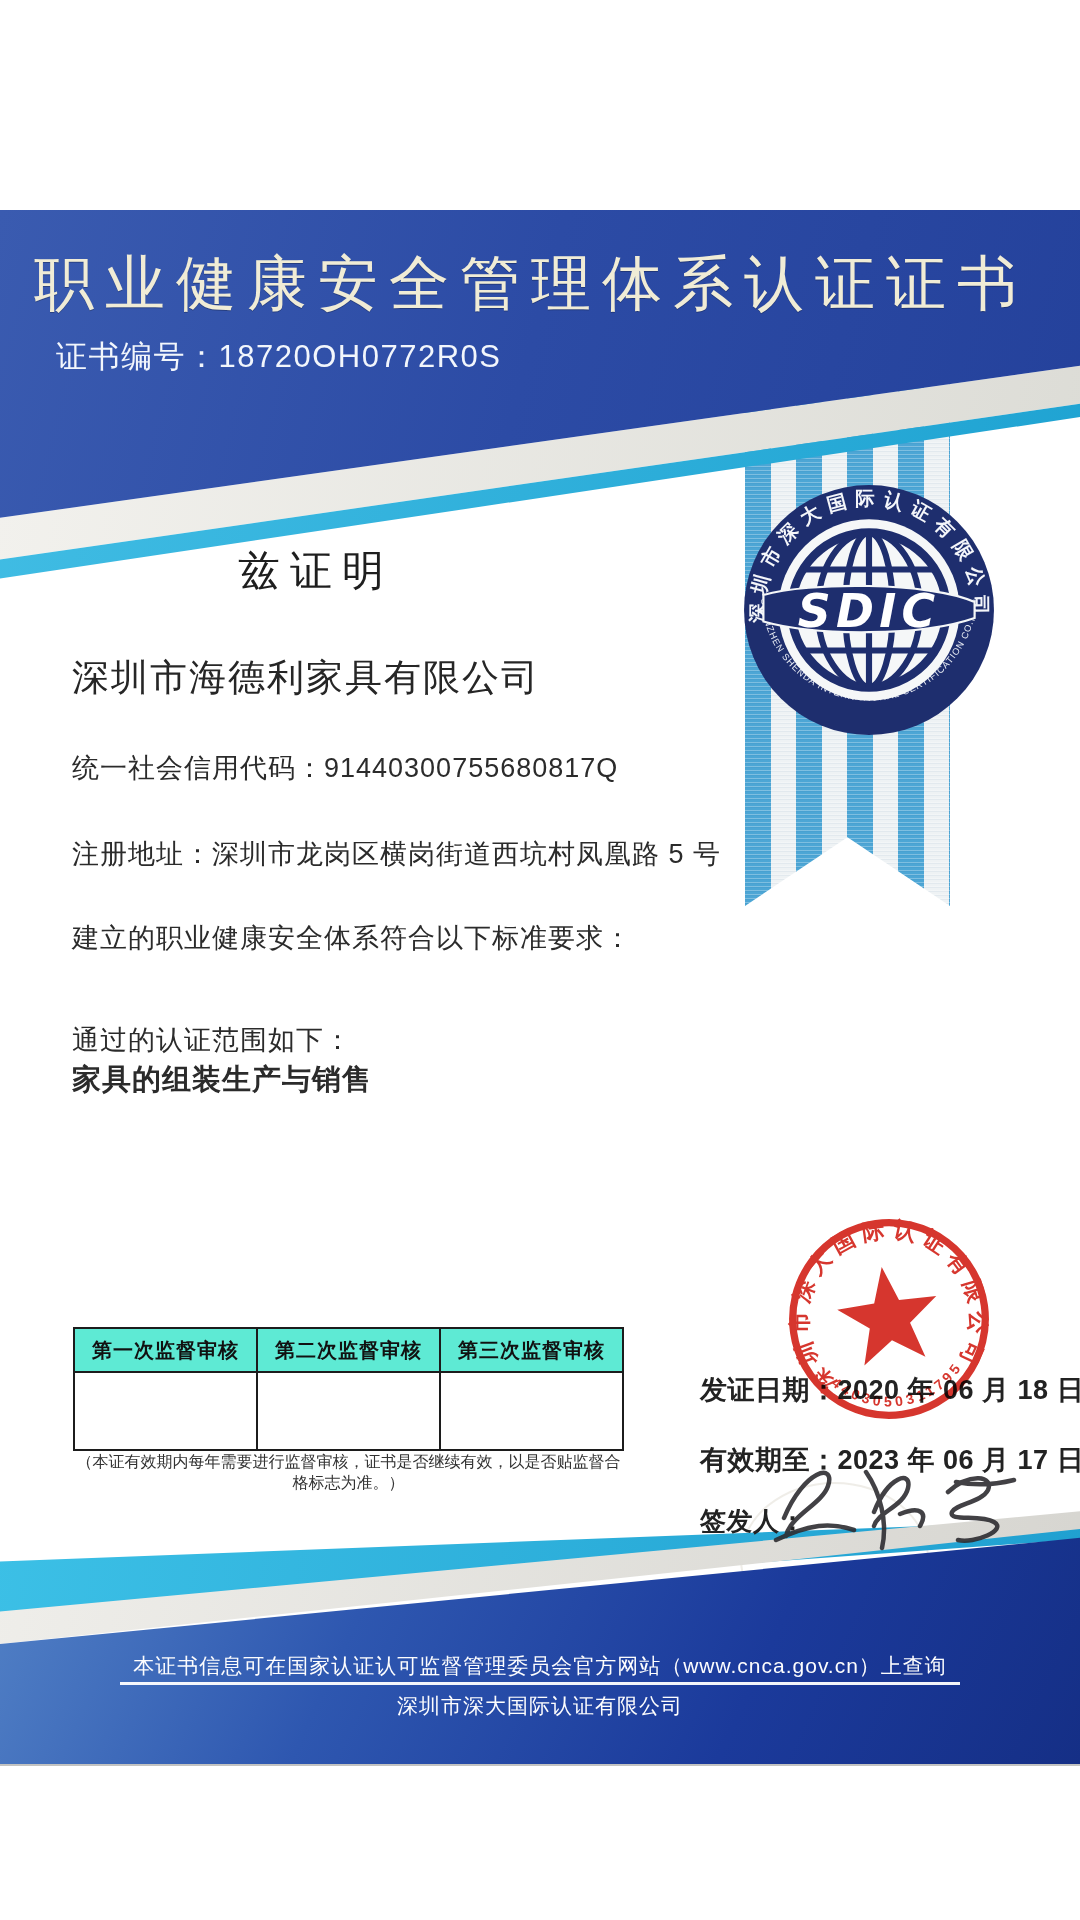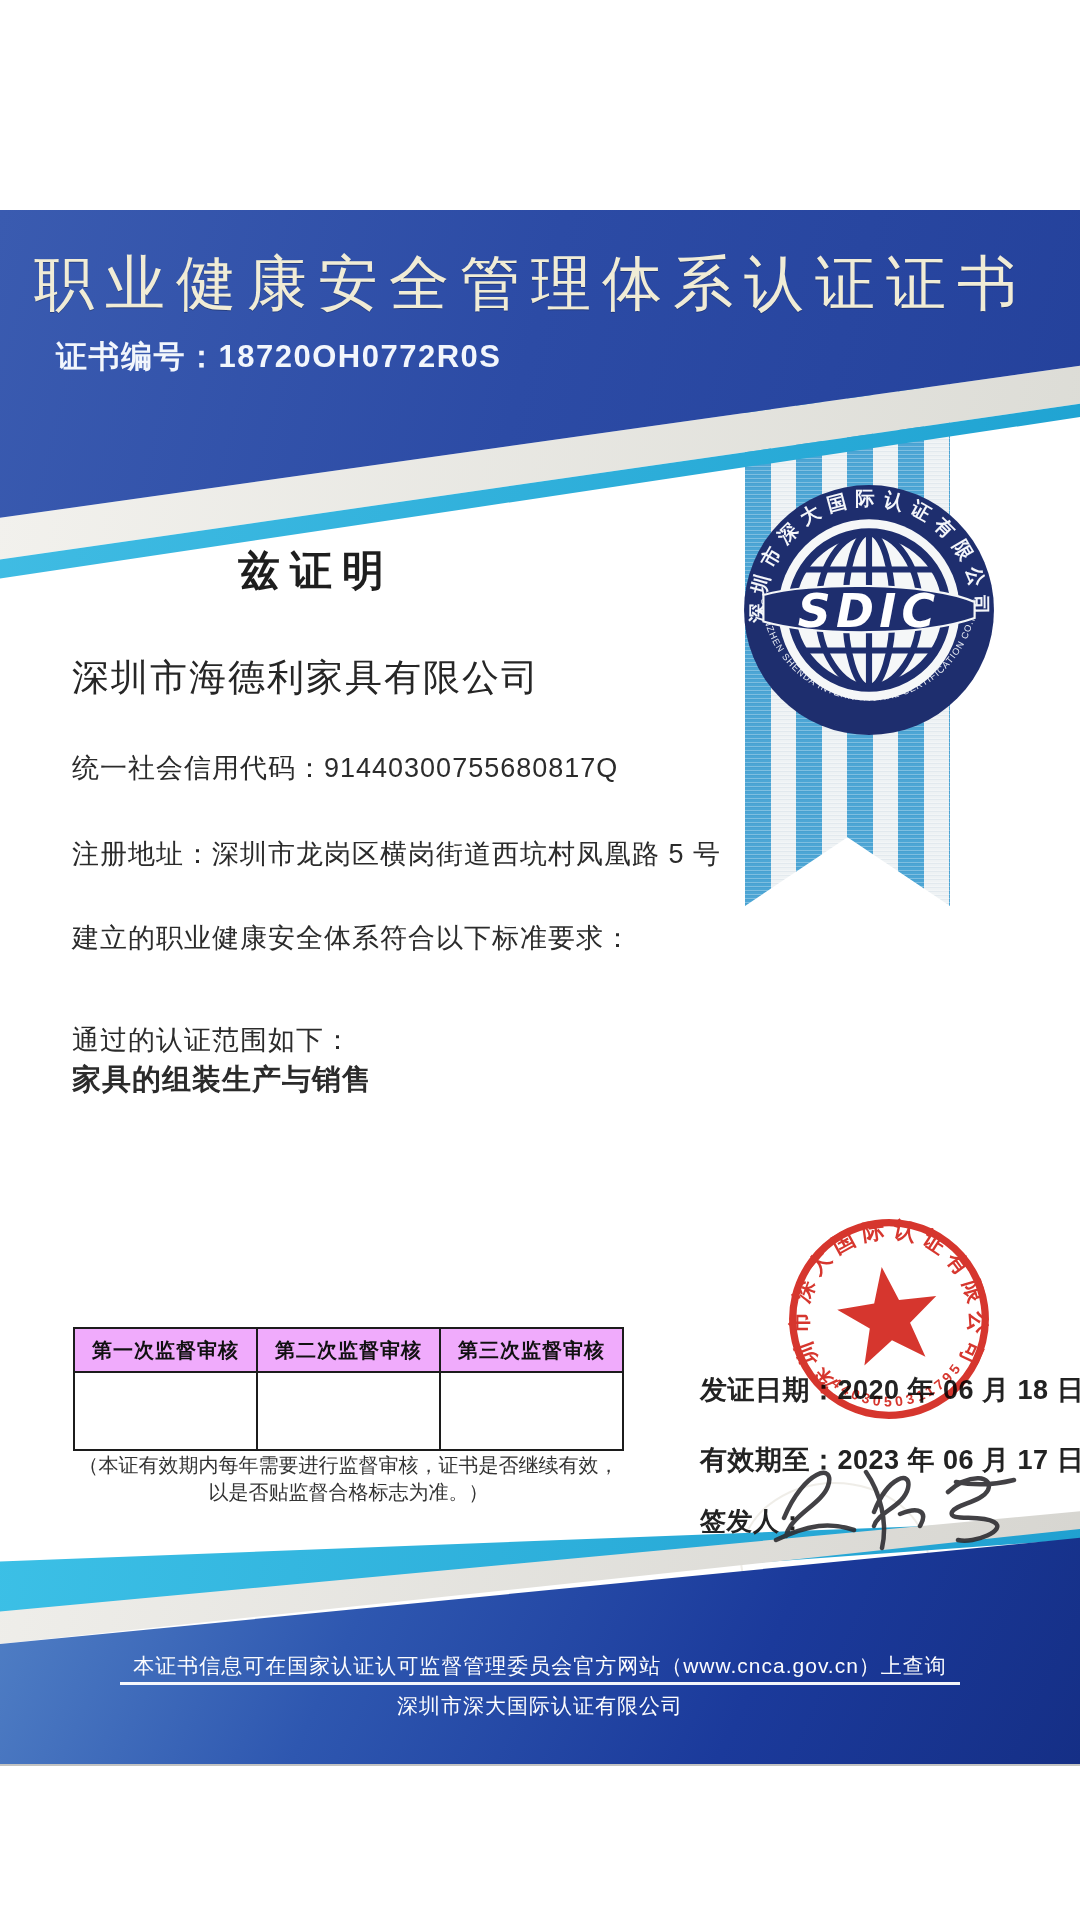--- a/index.html
+++ b/index.html
@@ -14,49 +14,49 @@
              background:linear-gradient(105deg,#3a5bb0 0%,#2c4ba5 48%,#24419b 100%);z-index:3;}
   .band-white{clip-path:polygon(0 81%,100% 41%,100% 51%,0 92%);
              background:linear-gradient(100deg,#f3f2ee,#dcdcd6);z-index:2;}
   .band-cyan{clip-path:polygon(0 92%,100% 51%,100% 54.5%,0 97%);
              background:linear-gradient(100deg,#41bde4,#1fa3d2);z-index:2;}
   .banner-title{left:34px;top:244px;width:1014px;z-index:4;
     font-family:"DejaVu Serif","Liberation Serif",serif;font-weight:400;
     font-size:60px;letter-spacing:11px;color:#f0ecd6;white-space:nowrap;
     text-shadow:0 1px 0 rgba(0,0,0,.25);}
   .banner-certno{left:56px;top:336px;z-index:4;font-size:31px;letter-spacing:1.5px;
-    color:#f2f6fc;font-weight:700;}
+    color:#f2f6fc;font-weight:400;}
 
   
   .ribbon{left:745px;top:378px;width:205px;height:528px;z-index:1;
     background:
       repeating-linear-gradient(180deg,rgba(255,255,255,.28) 0 1px,rgba(0,70,130,.05) 1px 2px,transparent 2px 4px),
       repeating-linear-gradient(90deg,#4da6d5 0 26px,#eef2f4 26px 51px);
     clip-path:polygon(0 0,100% 0,100% 100%,50% 87%,0 100%);}
 
   
   .badge{left:737px;top:478px;width:264px;height:264px;z-index:5;}
 
   
-  .statement{left:238px;top:543px;font-size:42px;letter-spacing:10px;color:#1e1e1e;font-weight:700;}
+  .statement{left:238px;top:543px;font-size:42px;letter-spacing:10px;color:#1e1e1e;font-weight:400;}
   .company{left:72px;top:653px;font-size:37px;letter-spacing:2px;color:#262626;font-weight:400;}
   .infoline{left:72px;color:#2b2b2b;font-size:27px;letter-spacing:1px;font-weight:500;white-space:nowrap;}
   .l-credit{top:750px;}
   .l-addr{top:836px;}
   .l-stdintro{top:920px;}
   .l-std{top:962px;}
   .l-scopeintro{top:1022px;}
   .l-scope{top:1060px;font-size:29px;font-weight:600;}
 
   
   .audit{left:73px;top:1327px;width:551px;border-collapse:collapse;z-index:2;}
   .audit th{border:2.5px solid #1c1c1c;height:40px;font-size:20px;font-weight:600;
-            color:#111;background:#f0abfc;letter-spacing:1px;margin-top:28px;}
+            color:#111;background:#5eead4;letter-spacing:1px;margin-top:28px;}
   .audit td{border:2.5px solid #1c1c1c;height:74px;background:#fff;}
-  .footnote{left:73px;top:1452px;width:551px;text-align:center;font-size:20px;
+  .footnote{left:73px;top:1452px;width:551px;text-align:center;font-size:16px;
             color:#333;letter-spacing:0;}
 
   
   .issue-line{left:700px;font-size:27px;color:#222;font-weight:600;letter-spacing:.5px;white-space:nowrap;z-index:4;}
   .i-date{top:1372px;}
   .i-valid{top:1442px;}
   .i-signer{top:1504px;font-size:26px;}
   .signature{left:770px;top:1452px;width:260px;height:110px;z-index:6;}
   .ghost-stamp{left:740px;top:1482px;width:185px;height:150px;border:2px solid rgba(140,125,95,.14);
                border-radius:50%;z-index:1;}

